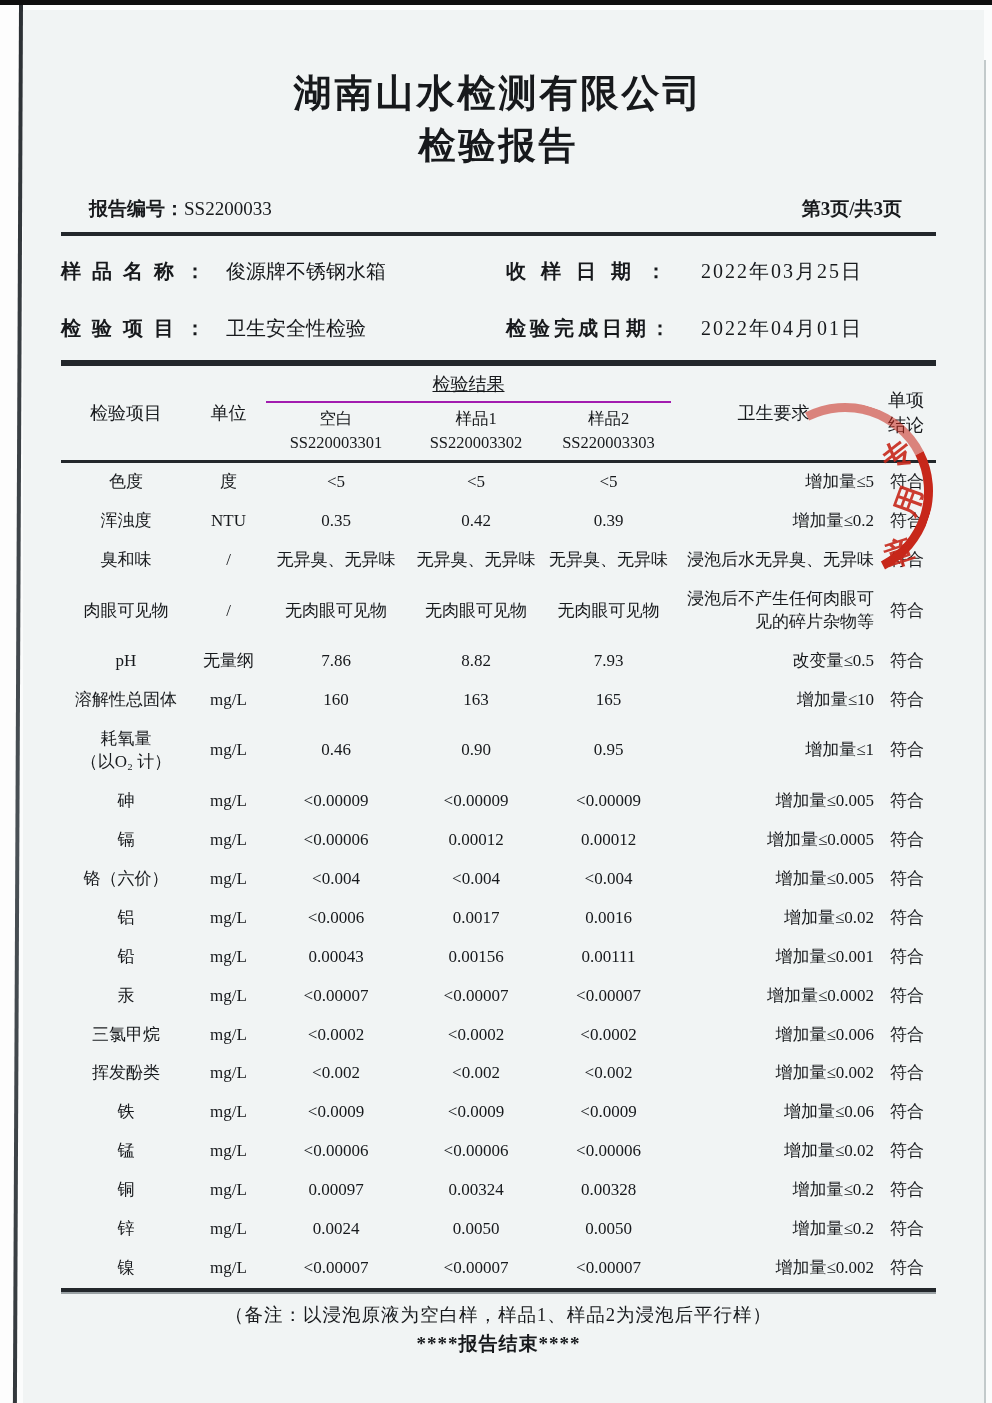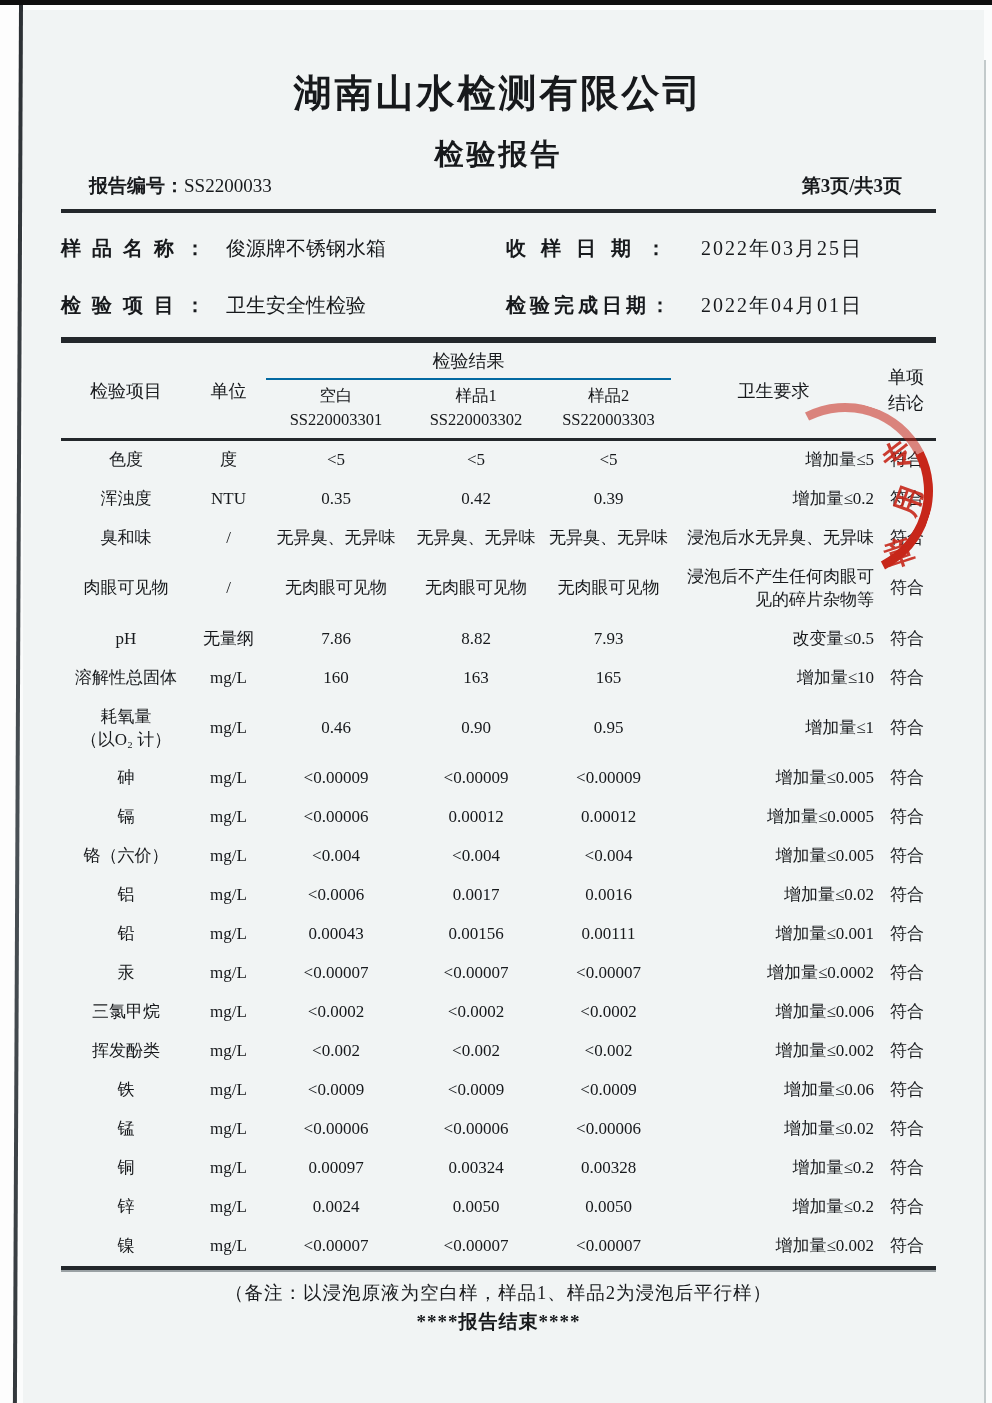--- a/index.html
+++ b/index.html
@@ -12,24 +12,24 @@
   .top-bar{position:absolute;top:0;left:0;width:992px;height:5px;background:#0e0e0e;}
   .left-strip{position:absolute;top:5px;left:0;width:19px;height:1398px;background:#fdfdfd;}
   .left-edge-line{position:absolute;top:5px;left:19px;width:4px;height:1402px;
     background:linear-gradient(180deg,#2b2f33,#4a5156 60%,#33383c);transform:rotate(0.25deg);transform-origin:top left;}
   .right-edge-line{position:absolute;top:60px;left:984px;width:2px;height:1343px;background:#c3cacb;}
   .page{position:absolute;top:10px;left:23px;width:961px;height:1398px;background:#f1f4f4;}
   .page-inner{padding:60px 48px 0 38px;}
 
   .title{ text-align:center;font-weight:bold;letter-spacing:3px;}
   .title-company{font-size:38px;line-height:1.25;}
-  .title-report{font-size:29px;line-height:1.3;margin-top:18px;}
+  .title-report{font-size:37px;line-height:1.3;margin-top:4px;}
 
   .meta{display:flex;justify-content:space-between;align-items:flex-end;
-    padding:0 34px 0 28px;font-size:19px;}
+    margin-top:26px;padding:0 34px 0 28px;font-size:19px;}
   .meta .bold{font-weight:bold;}
 
   .rule{background:#23272b;}
   .rule-4{height:4px;margin-top:10px;}
   .rule-3{height:3px;}
   .rule-bottom{height:4px;box-shadow:0 2px 0 #9aa1a4;}
 
   .info-row{display:flex;align-items:center;font-size:20px;margin-top:22px;padding-bottom:8px;}
   .info-label{font-weight:bold;white-space:nowrap;}
   .lbl-a{width:165px;letter-spacing:11px;}
@@ -41,21 +41,21 @@
   .info-block{margin-top:2px;}
   .rule-mid{height:3px;margin-top:10px;}
 
   .caption{display:flex;justify-content:center;gap:34px;font-size:19px;
     padding:7px 0 8px 0;font-weight:bold;}
 
   table.results{width:875px;border-collapse:collapse;table-layout:fixed;font-size:17px;}
   col.w0{width:130px;} col.w1{width:75px;} col.w2{width:140px;}
   col.w3{width:140px;} col.w4{width:125px;} col.w5{width:205px;} col.w6{width:60px;}
   thead th{font-weight:normal;font-size:18px;text-align:center;vertical-align:middle;padding:2px 0;}
-  th.group-results{border-bottom:2px solid #0369a1;padding-bottom:5px;padding-top:6px;}
+  th.group-results{border-bottom:2px solid #a21caf;padding-bottom:5px;padding-top:6px;text-decoration:underline;}
   th.sample-head{white-space:pre-line;font-size:16.5px;line-height:1.45;padding-top:4px;padding-bottom:6px;}
   th.two-line{white-space:pre-line;line-height:1.4;}
   thead{border-bottom:3px solid #23272b;}
   tbody td{text-align:center;vertical-align:middle;padding:8px 2px;line-height:1.35;}
   tbody td.c0{white-space:pre-line;}
   tbody td.c5{text-align:right;padding-left:14px;}
   tbody td.c6{padding-right:0;}
 
   .note{margin-top:10px;text-align:center;font-size:18.5px;letter-spacing:1px;}
   .end-marker{margin-top:4px;text-align:center;font-size:19px;font-weight:bold;letter-spacing:1px;}

